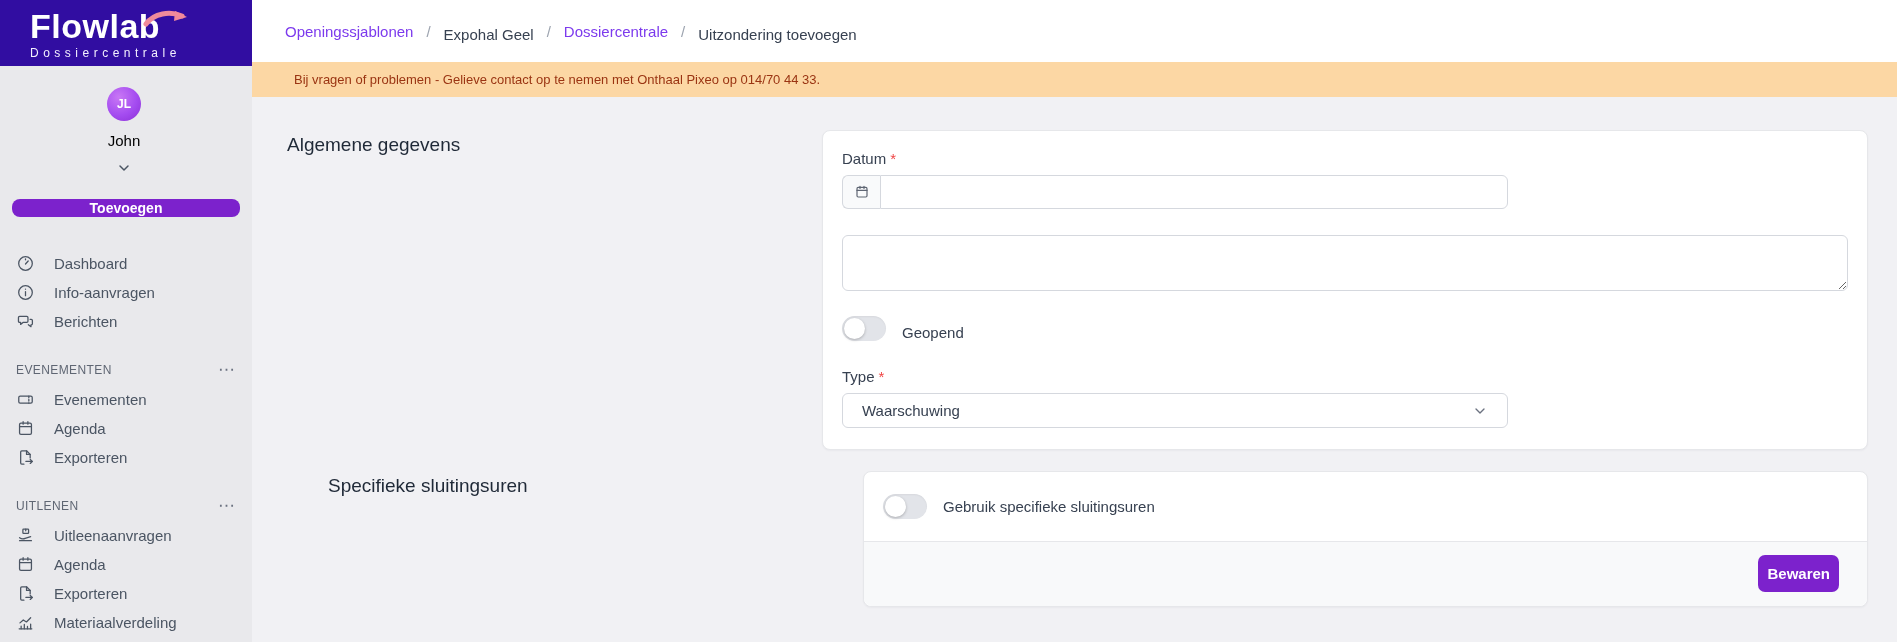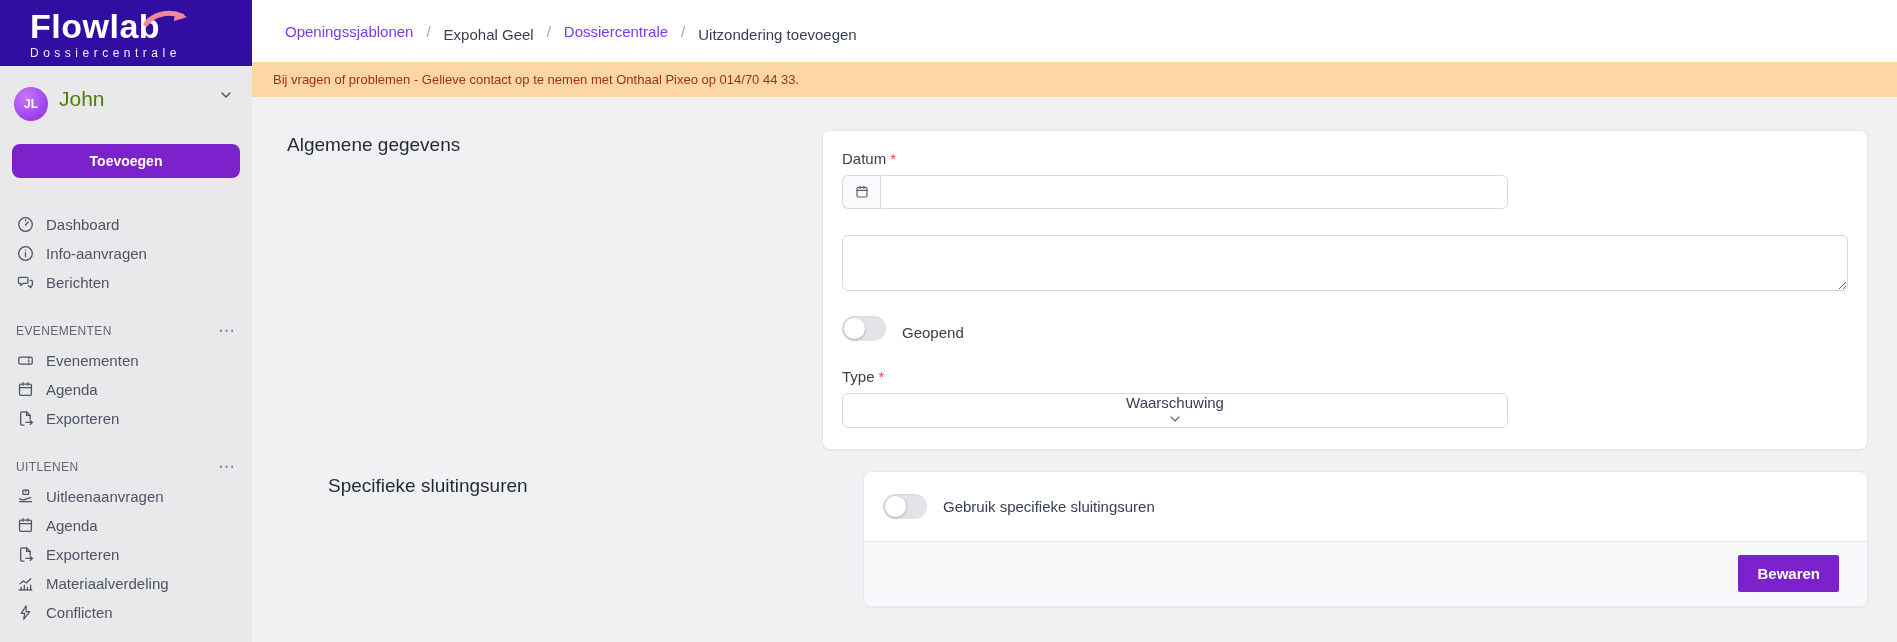--- a/index.html
+++ b/index.html
@@ -20,43 +20,43 @@
     color:#374151;
   }
   svg{display:block;}
 
   
   .sidebar{width:252px;flex-shrink:0;background:var(--sidebar-bg);display:flex;flex-direction:column;}
   .brand{height:66px;background:var(--brand-purple);color:#fff;padding:9px 0 0 30px;position:relative;flex-shrink:0;}
   .brand-name{font-size:34px;font-weight:bold;line-height:1.05;letter-spacing:0.5px;}
   .brand-sub{font-size:12px;letter-spacing:4.5px;margin-top:1px;color:#f3f0ff;}
   .brand-arrow{position:absolute;left:142px;top:8px;}
-  .user-row{display:flex;gap:11px;padding:21px 18px 6px 14px;cursor:pointer;}
+  .user-row{display:flex;align-items:center;gap:11px;padding:21px 18px 6px 14px;cursor:pointer;flex-direction:column;}
   .avatar{width:34px;height:34px;border-radius:50%;flex-shrink:0;
     background:radial-gradient(circle at 35% 30%,#c978f5 0%,#a44cf0 55%,#8b2fd6 100%);
     color:#fff;font-size:12px;font-weight:bold;display:flex;align-items:center;justify-content:center;}
-  .user-name{flex:1;font-size:21px;color:#4d7c0f;}
+  .user-name{flex:1;font-size:15px;color:#000000;}
   .chev{color:#4b5563;}
   .add-btn{margin:17px 12px 32px;height:34px;background:var(--accent-purple);color:#fff;
     border:none;border-radius:8px;font-family:inherit;font-size:14px;font-weight:bold;cursor:pointer;}
   .nav{padding-left:16px;font-size:15px;color:#4b5563;}
-  .nav-item{display:flex;align-items:center;gap:11px;height:29px;cursor:pointer;}
+  .nav-item{display:flex;align-items:center;gap:19px;height:29px;cursor:pointer;}
   .nav-item .ic{width:19px;height:19px;flex-shrink:0;color:#4b5563;}
   .nav-sec{display:flex;align-items:center;justify-content:space-between;
     margin:27px 16px 8px 0;font-size:12px;color:#5f6673;letter-spacing:0.4px;}
   .dots{color:#6b7280;font-size:17px;letter-spacing:1px;line-height:0.4;cursor:pointer;padding:2px 0;}
 
   
   .main{flex:1;display:flex;flex-direction:column;min-width:0;}
   .topbar{height:62px;background:#fff;display:flex;align-items:center;padding-left:33px;font-size:15px;flex-shrink:0;}
   .crumb-link{color:var(--link-purple);cursor:pointer;}
   .crumb-plain{color:#374151;margin-top:7px;}
   .crumb-sep{color:#9ca3af;margin:0 13px;}
   .banner{height:35px;background:var(--banner-bg);color:var(--banner-text);
-    display:flex;align-items:center;padding-left:21px;font-size:13px;flex-shrink:0;}
+    display:flex;align-items:center;padding-left:42px;font-size:13px;flex-shrink:0;}
   .content{flex:1;padding:33px 29px 0 35px;}
   .section{display:flex;align-items:flex-start;}
   .section + .section{margin-top:21px;margin-left:41px;}
   .section-title{width:535px;flex-shrink:0;font-size:19px;font-weight:500;color:#1f2937;padding-top:4px;}
   .card{flex:1;background:#fff;border:1px solid #e6e7ea;border-radius:8px;box-shadow:0 1px 2px rgba(16,24,40,0.04);}
   .card-body{padding:19px 19px 21px;}
   .field-label{font-size:15px;color:#374151;margin-bottom:8px;}
   .req{color:var(--required-red);margin-left:4px;}
   .input-group{display:flex;width:666px;height:34px;}
   .input-prefix{width:38px;background:#f9fafb;border:1px solid #d5d8de;border-right:none;
@@ -67,27 +67,27 @@
   .textarea{width:100%;height:56px;border:1px solid #d5d8de;border-radius:6px;resize:both;
     outline:none;padding:8px 10px;font-family:inherit;font-size:14px;color:#374151;display:block;}
   .toggle-row{display:flex;align-items:flex-end;gap:16px;margin:25px 0 27px;}
   .toggle{width:44px;height:25px;border-radius:13px;background:#e2e4e9;position:relative;cursor:pointer;
     box-shadow:inset 0 1px 2px rgba(0,0,0,0.05);flex-shrink:0;}
   .toggle-knob{position:absolute;left:2px;top:2px;width:21px;height:21px;background:#fff;border-radius:50%;
     box-shadow:0 1px 3px rgba(0,0,0,0.25);}
   .toggle-label{font-size:15px;color:#374151;}
   .select{width:666px;height:35px;border:1px solid #d5d8de;border-radius:6px;background:#fff;
     display:flex;align-items:center;justify-content:space-between;padding:0 19px;
-    font-size:15px;color:#374151;cursor:pointer;flex-direction:column;}
+    font-size:15px;color:#374151;cursor:pointer;}
   .select .chev{color:#6b7280;}
   .card2-row{padding:22px 19px;display:flex;align-items:center;gap:16px;}
   .card-footer{border-top:1px solid #e6e7ea;background:#f8f9fa;border-radius:0 0 8px 8px;
     padding:13px 28px 14px;display:flex;justify-content:flex-end;}
-  .save-btn{background:var(--accent-purple);color:#fff;border:none;border-radius:2px;
-    font-family:inherit;font-size:15px;font-weight:bold;padding:10px 19px;cursor:pointer;}
+  .save-btn{background:var(--accent-purple);color:#fff;border:none;border-radius:7px;
+    font-family:inherit;font-size:15px;font-weight:bold;padding:10px 9px;cursor:pointer;}
 </style>
 </head>
 <body>
 
 <aside class="sidebar">
   <div class="brand">
     <div class="brand-name">Flowlab</div>
     <span class="brand-arrow">
       <svg width="48" height="22" viewBox="0 0 48 22" fill="none">
         <path d="M4 16 C12 5, 28 3, 40 8" stroke="#f08a9b" stroke-width="5" stroke-linecap="round"></path>

